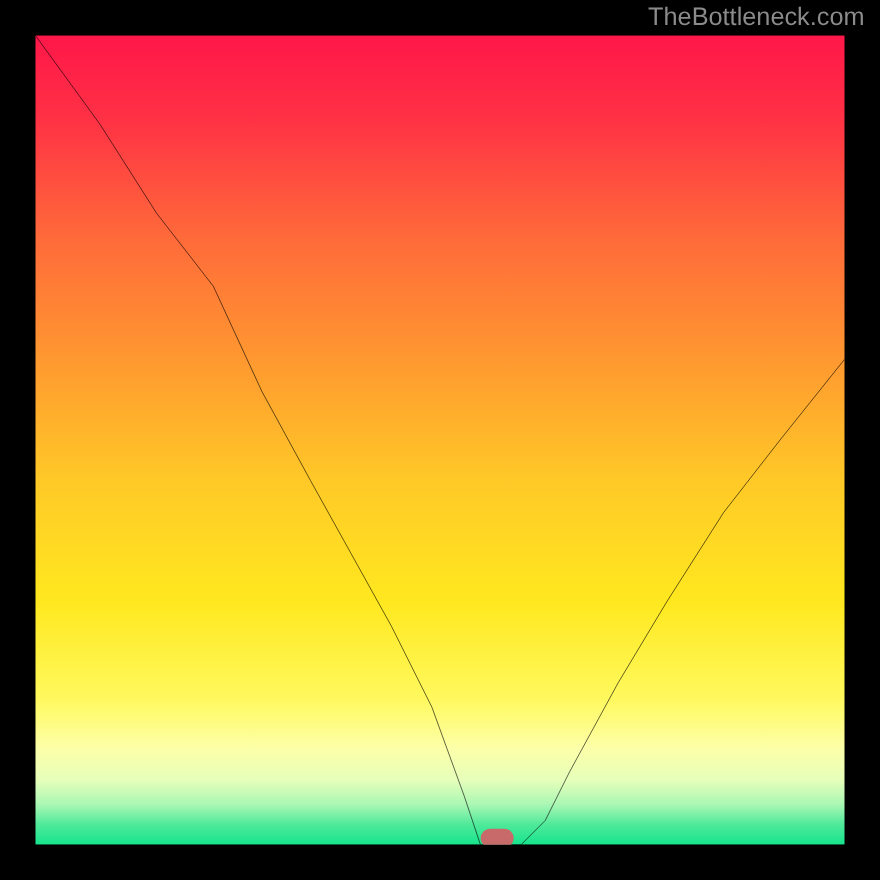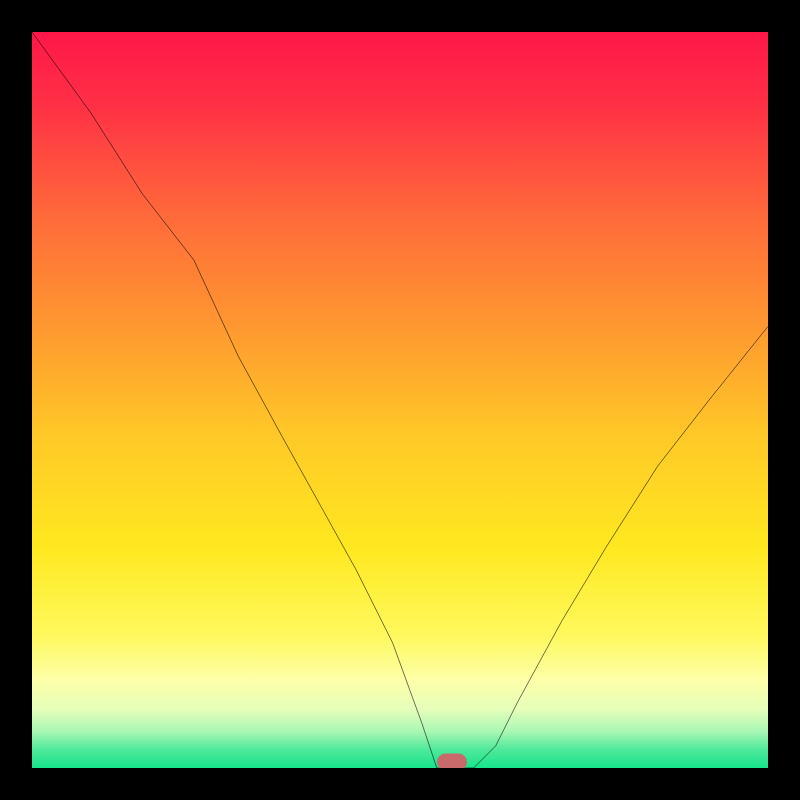--- a/index.html
+++ b/index.html
@@ -58,20 +58,21 @@
     border-radius: 9px;
     z-index: 6;
     transform: translate(-50%, -50%);
   }
 </style>
 </head>
 <body>
 
 <div class="frame">
 
+  <div class="watermark">TheBottleneck.com</div>
 
   <div class="plot-area">
 
     <svg class="bg-gradient" viewBox="0 0 100 100" preserveAspectRatio="none">
       <defs>
         <linearGradient id="grad" x1="0" y1="0" x2="0" y2="1">
             <stop offset="0%" stop-color="#ff1749"></stop>
             <stop offset="10%" stop-color="#ff3045"></stop>
             <stop offset="25%" stop-color="#ff6a3a"></stop>
             <stop offset="40%" stop-color="#ff9830"></stop>

